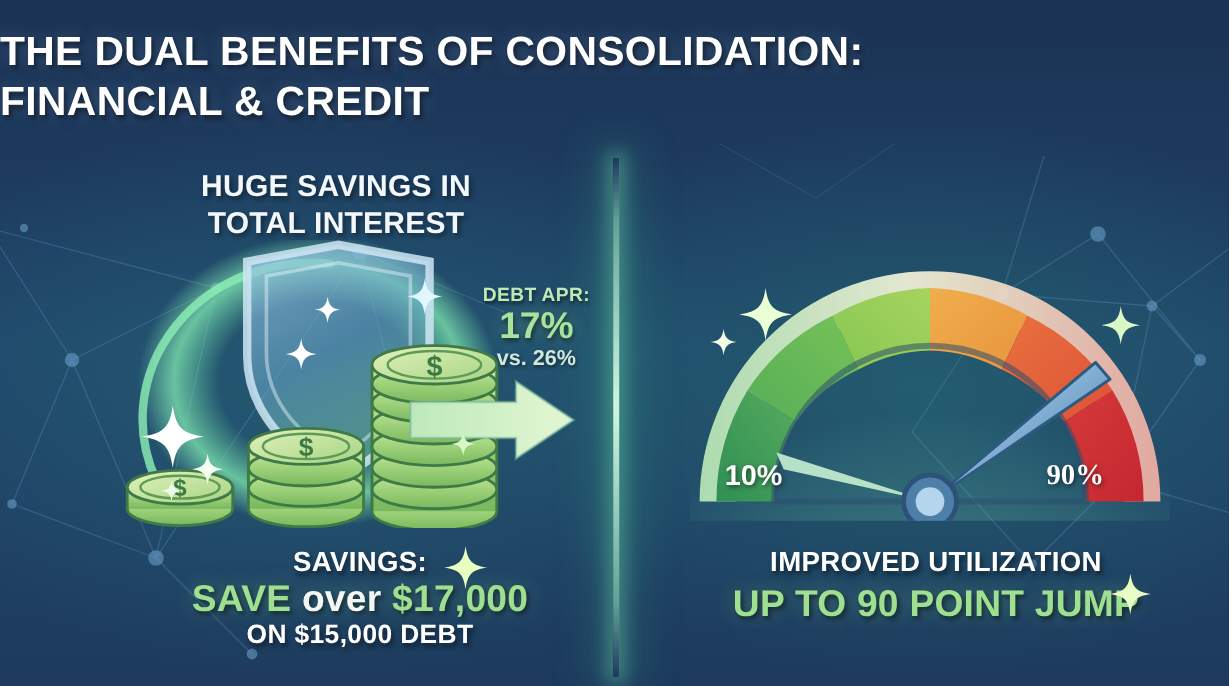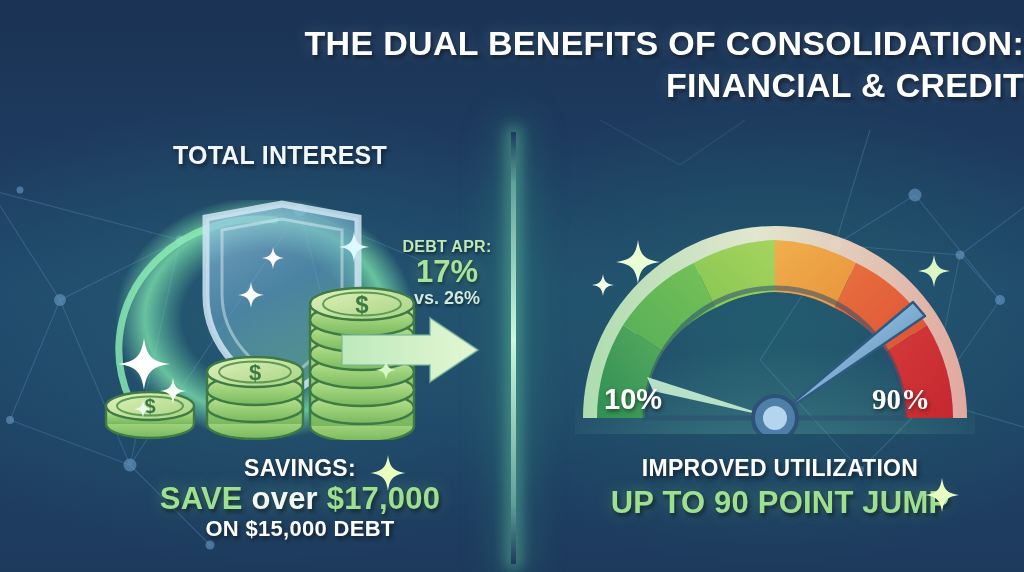--- a/index.html
+++ b/index.html
@@ -19,21 +19,21 @@
       radial-gradient(ellipse 520px 330px at 770px 330px, rgba(38,110,115,.55) 0%, rgba(30,70,105,0) 72%),
       linear-gradient(180deg, #1b3354 0%, #1d3a5e 24%, #20476b 50%, #1f4266 72%, #1d3a5d 100%);
   }
 
   
   .net { position:absolute; inset:0; width:1024px; height:572px; }
 
   
   .title-wrap {
     position:absolute; top:22px; left:0; width:1024px;
-    text-align:right; z-index:8;
+    text-align:left; z-index:8;
   }
   .title-line {
     font-size:34px; font-weight:bold; color:#ffffff;
     letter-spacing:.3px; line-height:1.24;
     text-shadow:2px 3px 4px rgba(0,0,0,.48), 0 0 16px rgba(190,225,255,.22);
   }
 
   .panel-head {
     position:absolute; z-index:8; text-align:center;
     font-size:25px; font-weight:bold; color:#f2f7fb;
@@ -73,21 +73,21 @@
     text-shadow:1px 2px 4px rgba(0,0,0,.5), 0 0 14px rgba(150,230,140,.4);
   }
   .apr-small {
     font-size:18px; font-weight:bold; color:#cfe9dc;
     text-shadow:1px 2px 3px rgba(0,0,0,.5);
   }
 
   
   .gauge { position:absolute; left:575px; top:222px; width:400px; height:212px; z-index:5; }
   .gauge-pct {
-    position:absolute; z-index:9; font-size:29px; font-weight:bold;
+    position:absolute; z-index:9; font-size:24px; font-weight:bold;
     color:#ffffff; text-shadow:1px 2px 4px rgba(0,0,0,.55);
   }
   #pct-low  { left:604px; top:383px; }
   #pct-high { left:872px; top:383px;font-family:Liberation Serif, serif; }
 
   
   .cap { position:absolute; z-index:9; text-align:center; }
   #cap-left  { left:90px;  top:455px; width:420px; }
   #cap-right { left:560px; top:455px; width:440px; }
 
@@ -140,20 +140,21 @@
       <circle cx="390" cy="305" r="3"></circle>
     </g>
   </svg>
 
   <div class="title-wrap">
     <div class="title-line">THE DUAL BENEFITS OF CONSOLIDATION:</div>
     <div class="title-line">FINANCIAL &amp; CREDIT</div>
   </div>
 
   <div class="panel-head" id="head-left">
+    <div>HUGE SAVINGS IN</div>
     <div>TOTAL INTEREST</div>
   </div>
 
 
   <div class="divider"></div>
 
   <svg class="illus-left" viewBox="0 0 410 240">
     <defs>
       <linearGradient id="shieldG" x1="0" y1="0" x2="0.4" y2="1">
         <stop offset="0" stop-color="#9fc9e8" stop-opacity=".72"></stop>

